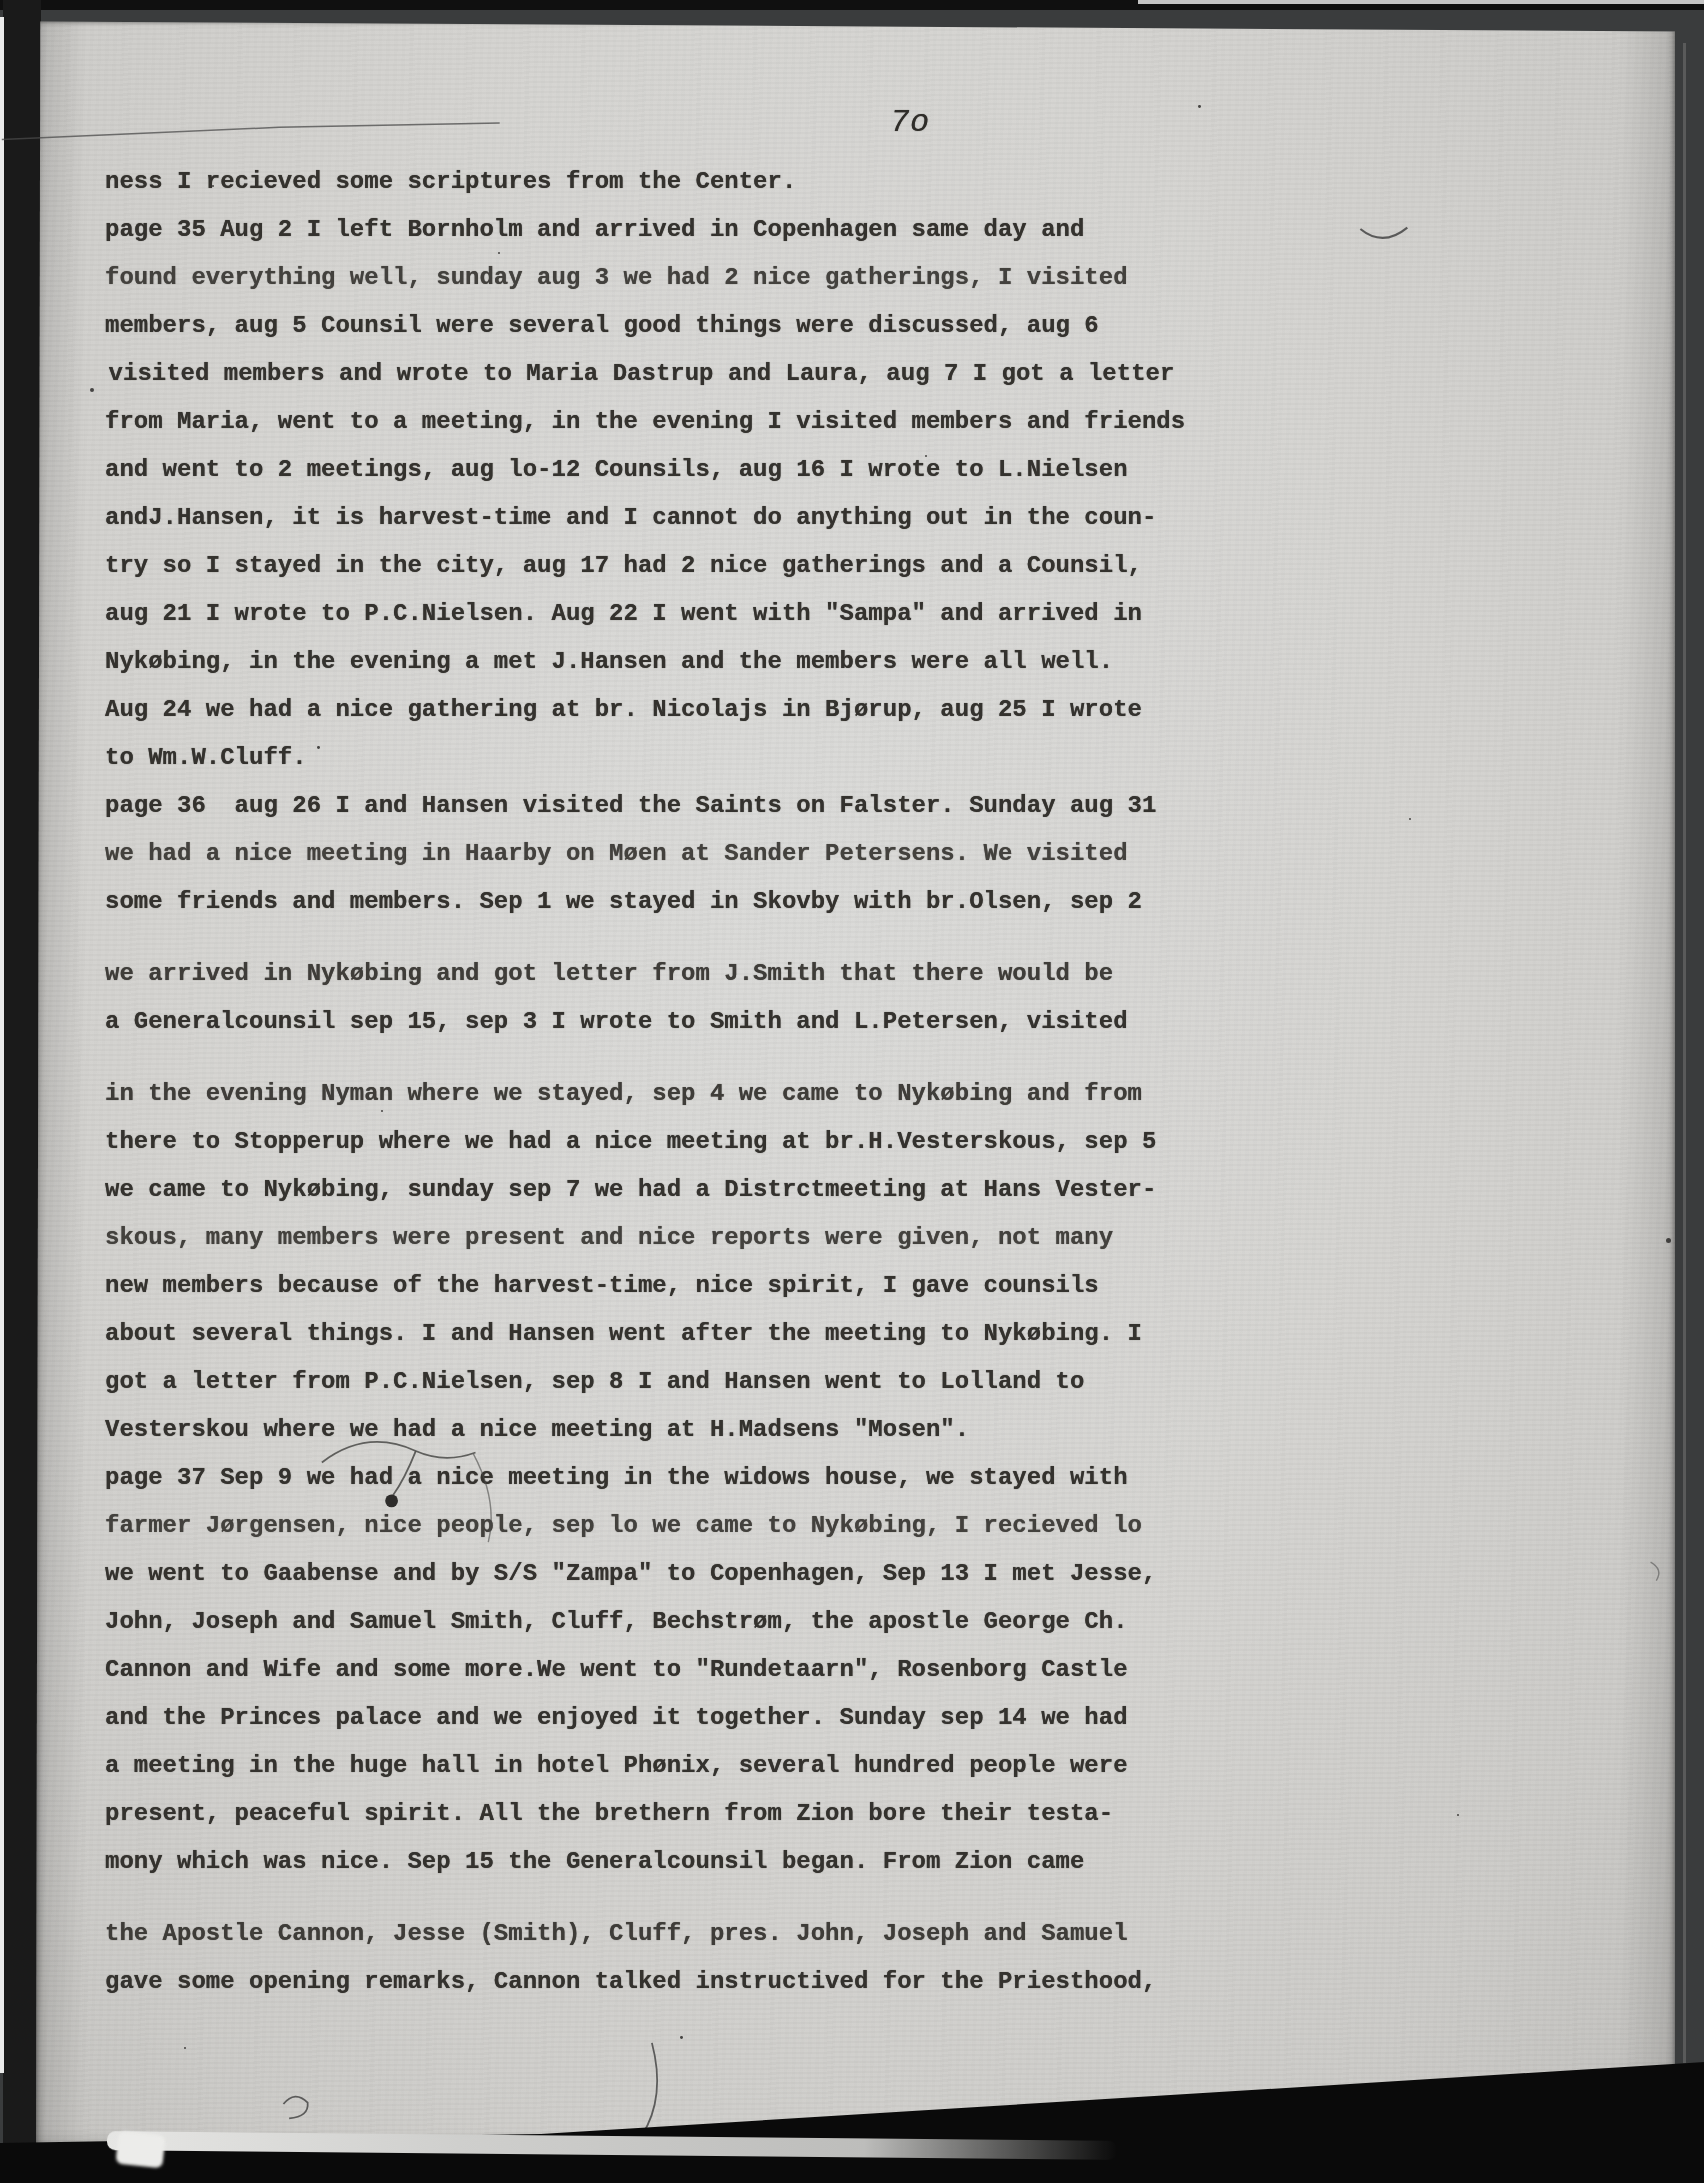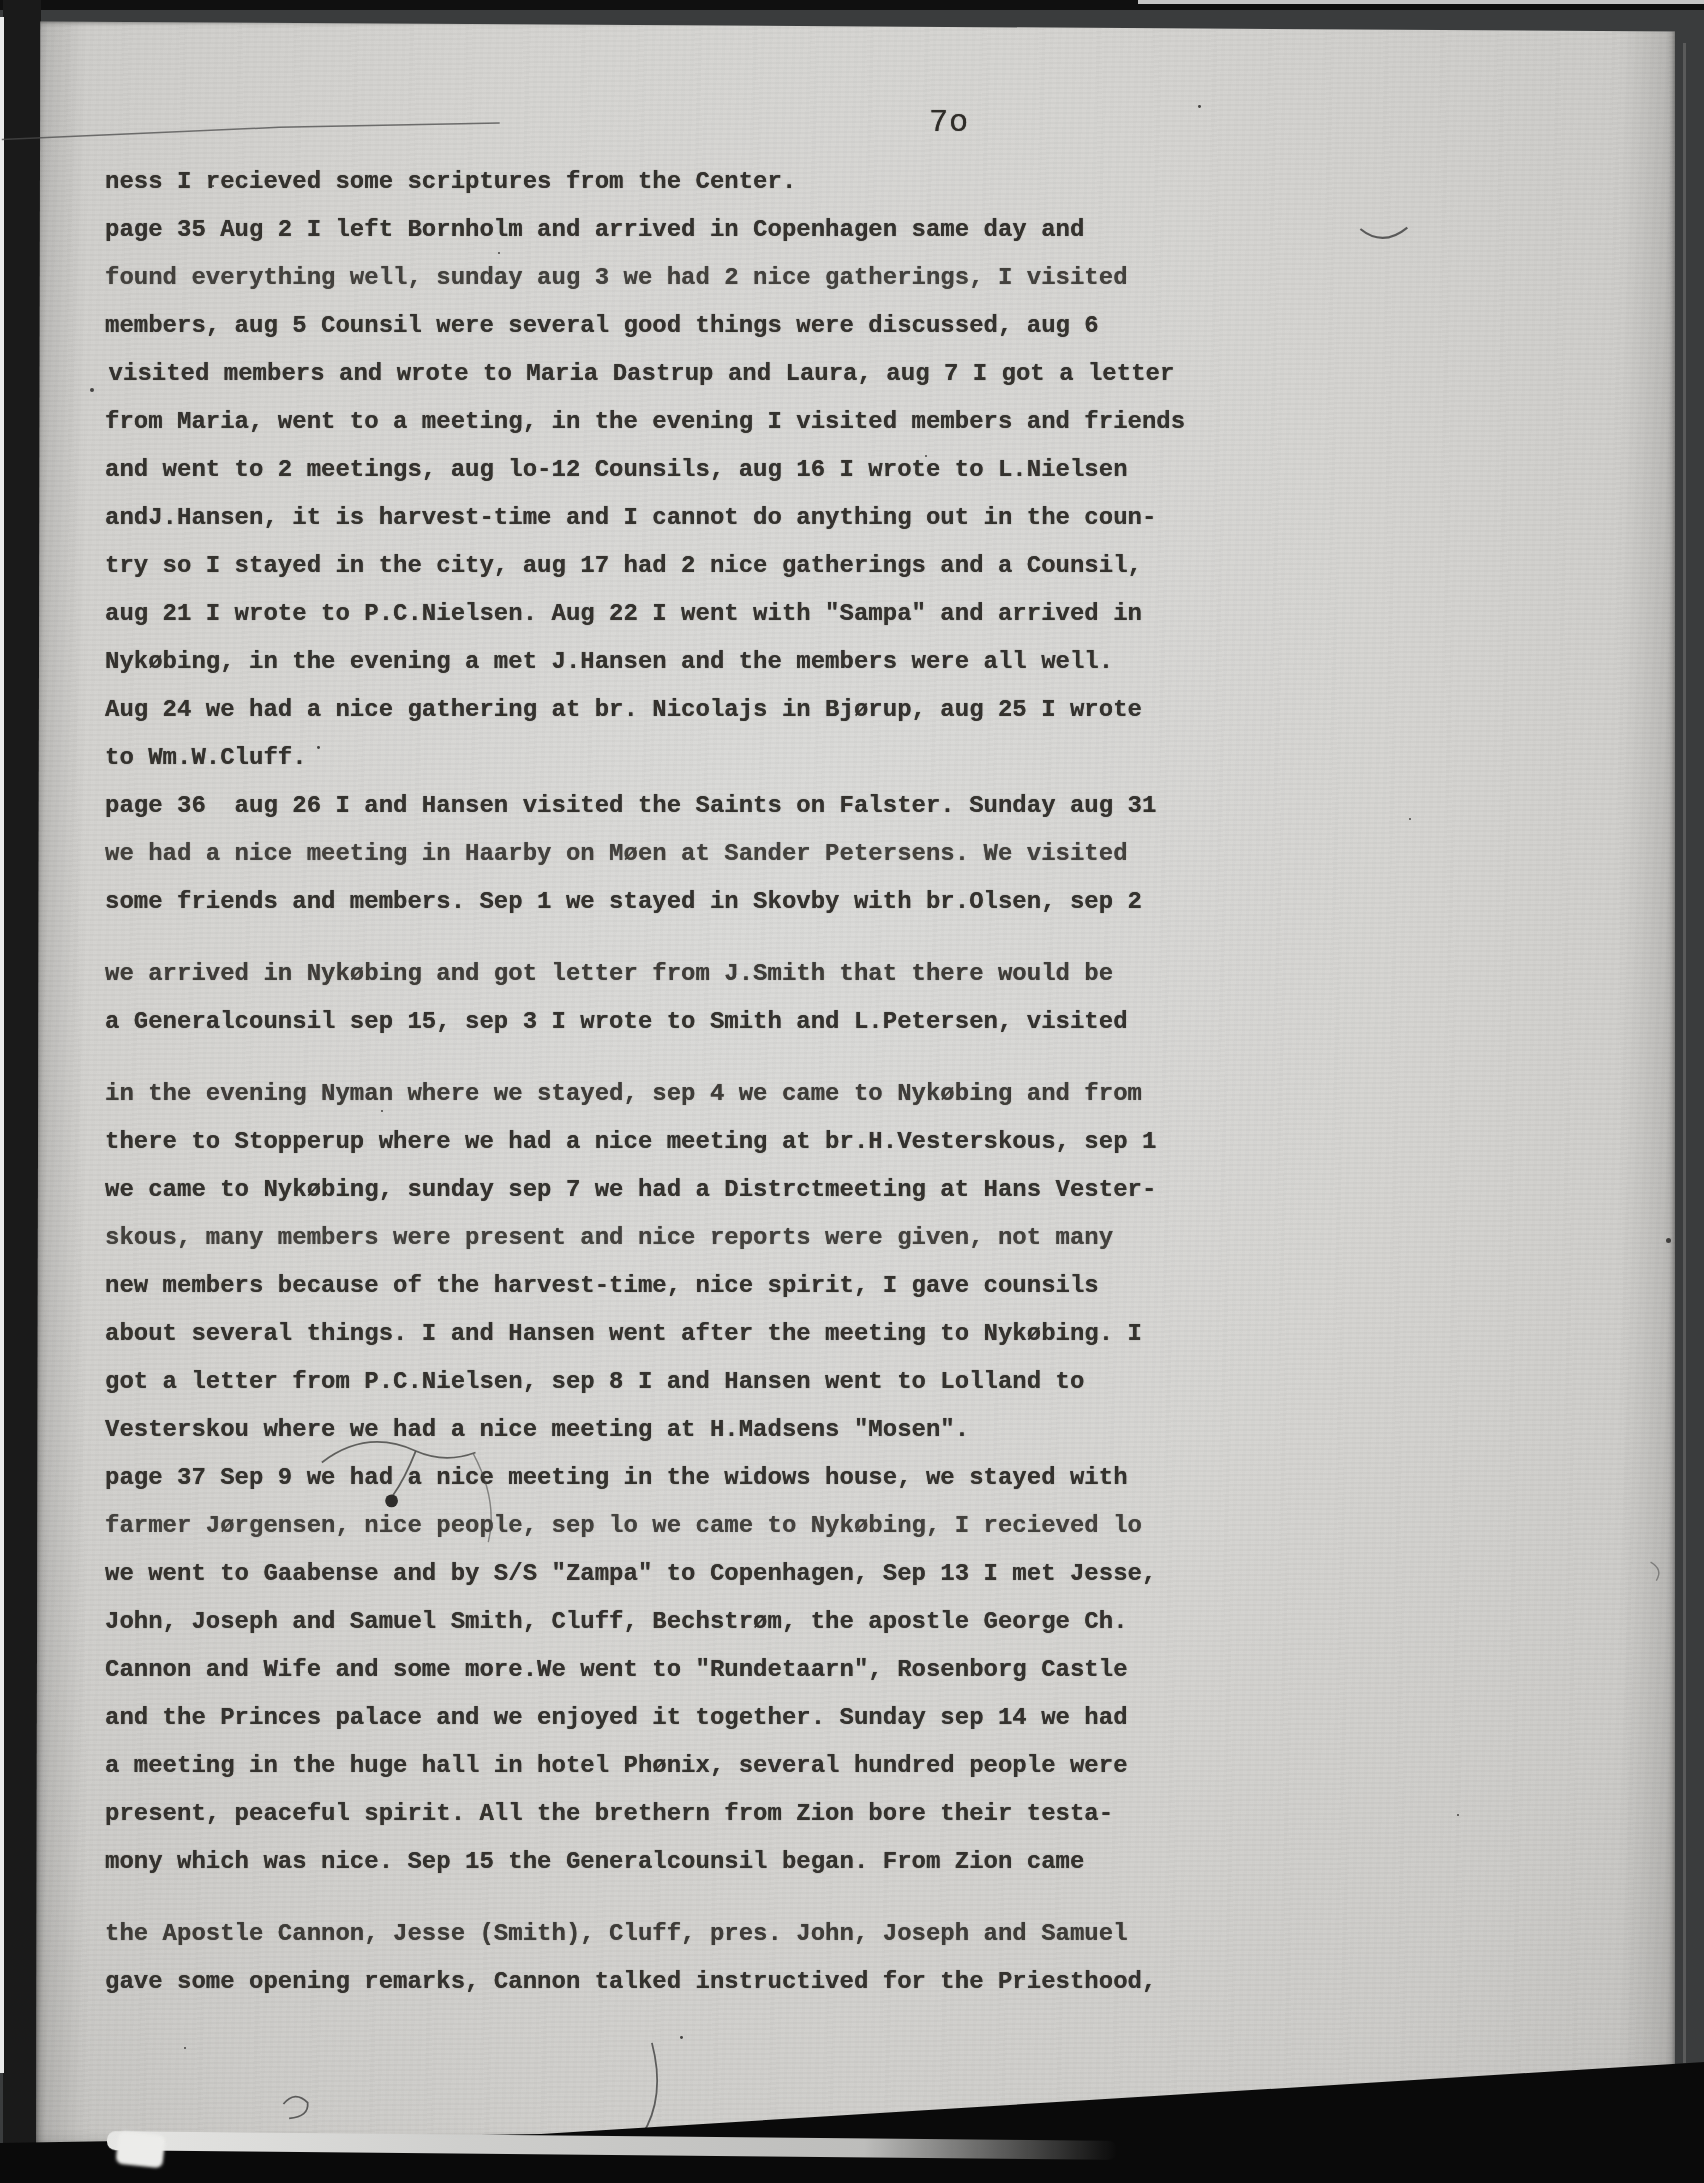--- a/index.html
+++ b/index.html
@@ -27,23 +27,24 @@
       radial-gradient(ellipse at 46% 40%, #dadad8 0%, #d5d4d1 48%, #cccbc8 80%, #c0bfbc 100%);
     box-shadow:
       inset 0 3.6px 5px -2.1px rgba(0,0,0,.55),
       inset -5px 0 7.1px -3.6px rgba(0,0,0,.45),
       inset 6.4px 0 8.5px -5px rgba(0,0,0,.40),
       inset 0 -8.5px 17px -8.5px rgba(0,0,0,.30);
   }
 
   
   .page-number{
-    position:absolute;left:929px;top:104px;z-index:5;
+    position:absolute;left:890px;top:104px;z-index:5;
     font-size:32px;color:#2f2d29;letter-spacing:0.7px;
     text-shadow:0 0 0.9px rgba(46,44,40,.85);
+    font-style:italic;
   }
   .text-block{
     position:absolute;left:105px;top:158px;z-index:5;
     font-size:24px;line-height:48px;color:#34322e;
     text-shadow:0 0 0.9px rgba(46,44,40,.85);
     font-weight:bold;
   }
   .line{white-space:pre;height:48px;}
   .line:nth-child(3),.line:nth-child(15),.line:nth-child(22),.line:nth-child(28){opacity:.90;}
   .line:nth-child(17),.line:nth-child(19),.line:nth-child(36){opacity:.93;margin-top:24px;}
@@ -95,21 +96,21 @@
     <div class="line">aug 21 I wrote to P.C.Nielsen. Aug 22 I went with "Sampa" and arrived in</div>
     <div class="line">Nykøbing, in the evening a met J.Hansen and the members were all well.</div>
     <div class="line">Aug 24 we had a nice gathering at br. Nicolajs in Bjørup, aug 25 I wrote</div>
     <div class="line">to Wm.W.Cluff.</div>
     <div class="line">page 36  aug 26 I and Hansen visited the Saints on Falster. Sunday aug 31</div>
     <div class="line">we had a nice meeting in Haarby on Møen at Sander Petersens. We visited</div>
     <div class="line">some friends and members. Sep 1 we stayed in Skovby with br.Olsen, sep 2</div>
     <div class="line">we arrived in Nykøbing and got letter from J.Smith that there would be</div>
     <div class="line">a Generalcounsil sep 15, sep 3 I wrote to Smith and L.Petersen, visited</div>
     <div class="line">in the evening Nyman where we stayed, sep 4 we came to Nykøbing and from</div>
-    <div class="line">there to Stopperup where we had a nice meeting at br.H.Vesterskous, sep 1</div>
+    <div class="line">there to Stopperup where we had a nice meeting at br.H.Vesterskous, sep 5</div>
     <div class="line">we came to Nykøbing, sunday sep 7 we had a Distrctmeeting at Hans Vester-</div>
     <div class="line">skous, many members were present and nice reports were given, not many</div>
     <div class="line">new members because of the harvest-time, nice spirit, I gave counsils</div>
     <div class="line">about several things. I and Hansen went after the meeting to Nykøbing. I</div>
     <div class="line">got a letter from P.C.Nielsen, sep 8 I and Hansen went to Lolland to</div>
     <div class="line">Vesterskou where we had a nice meeting at H.Madsens "Mosen".</div>
     <div class="line">page 37 Sep 9 we had a nice meeting in the widows house, we stayed with</div>
     <div class="line">farmer Jørgensen, nice people, sep lo we came to Nykøbing, I recieved lo</div>
     <div class="line">we went to Gaabense and by S/S "Zampa" to Copenhagen, Sep 13 I met Jesse,</div>
     <div class="line">John, Joseph and Samuel Smith, Cluff, Bechstrøm, the apostle George Ch.</div>

